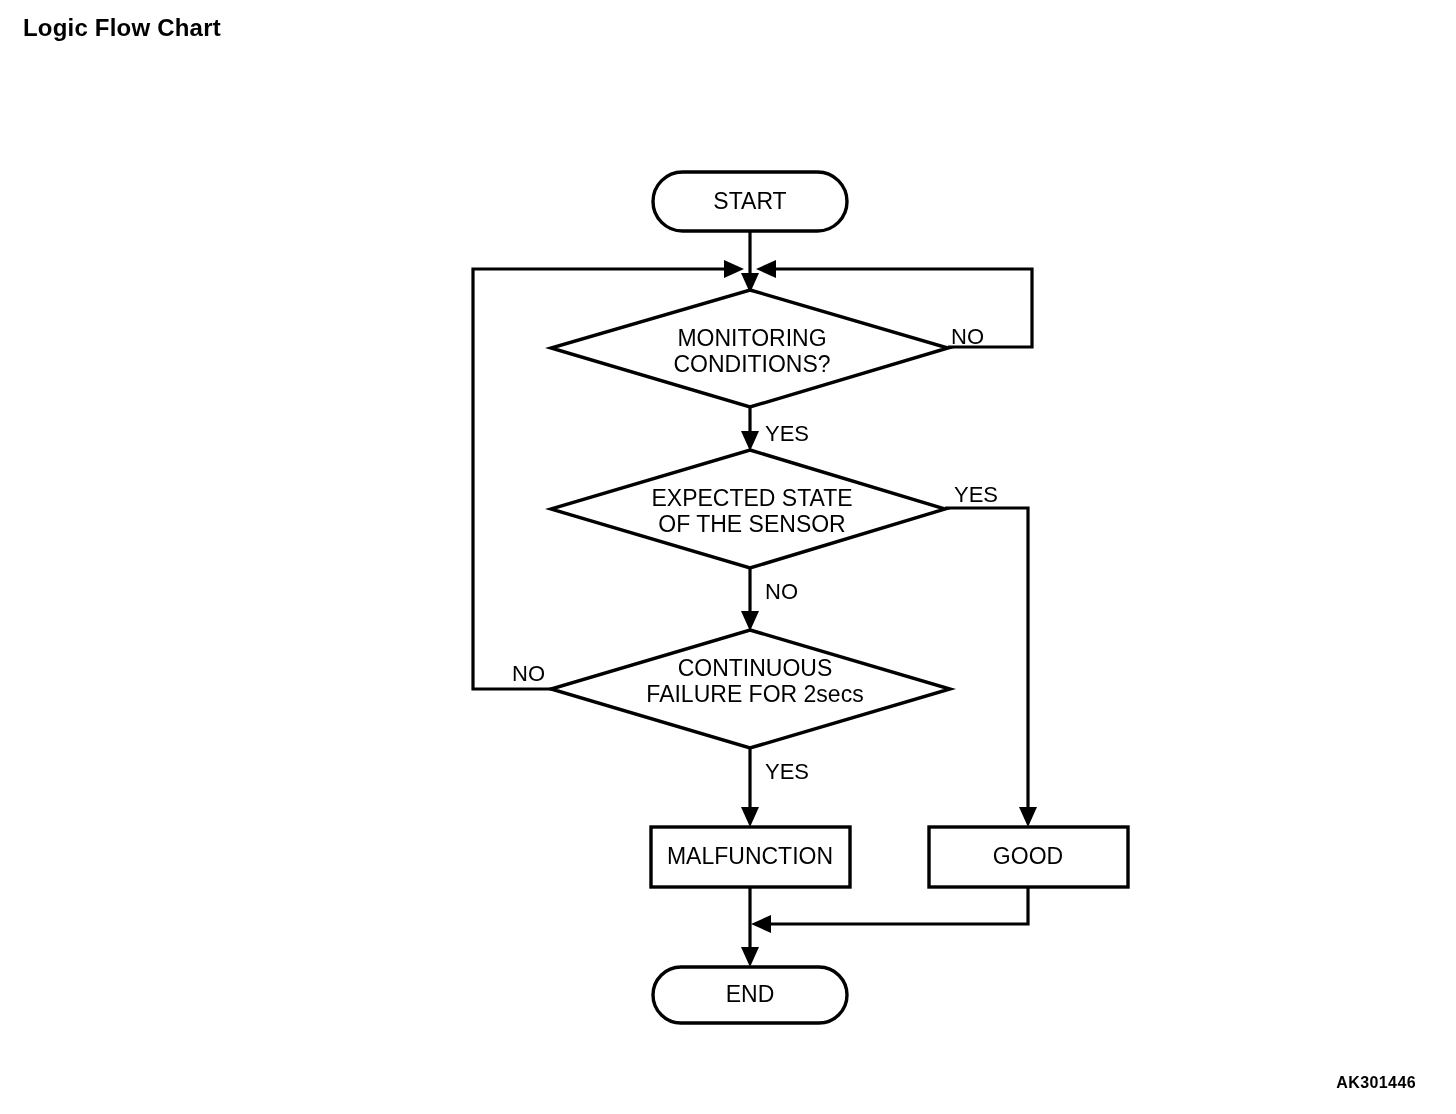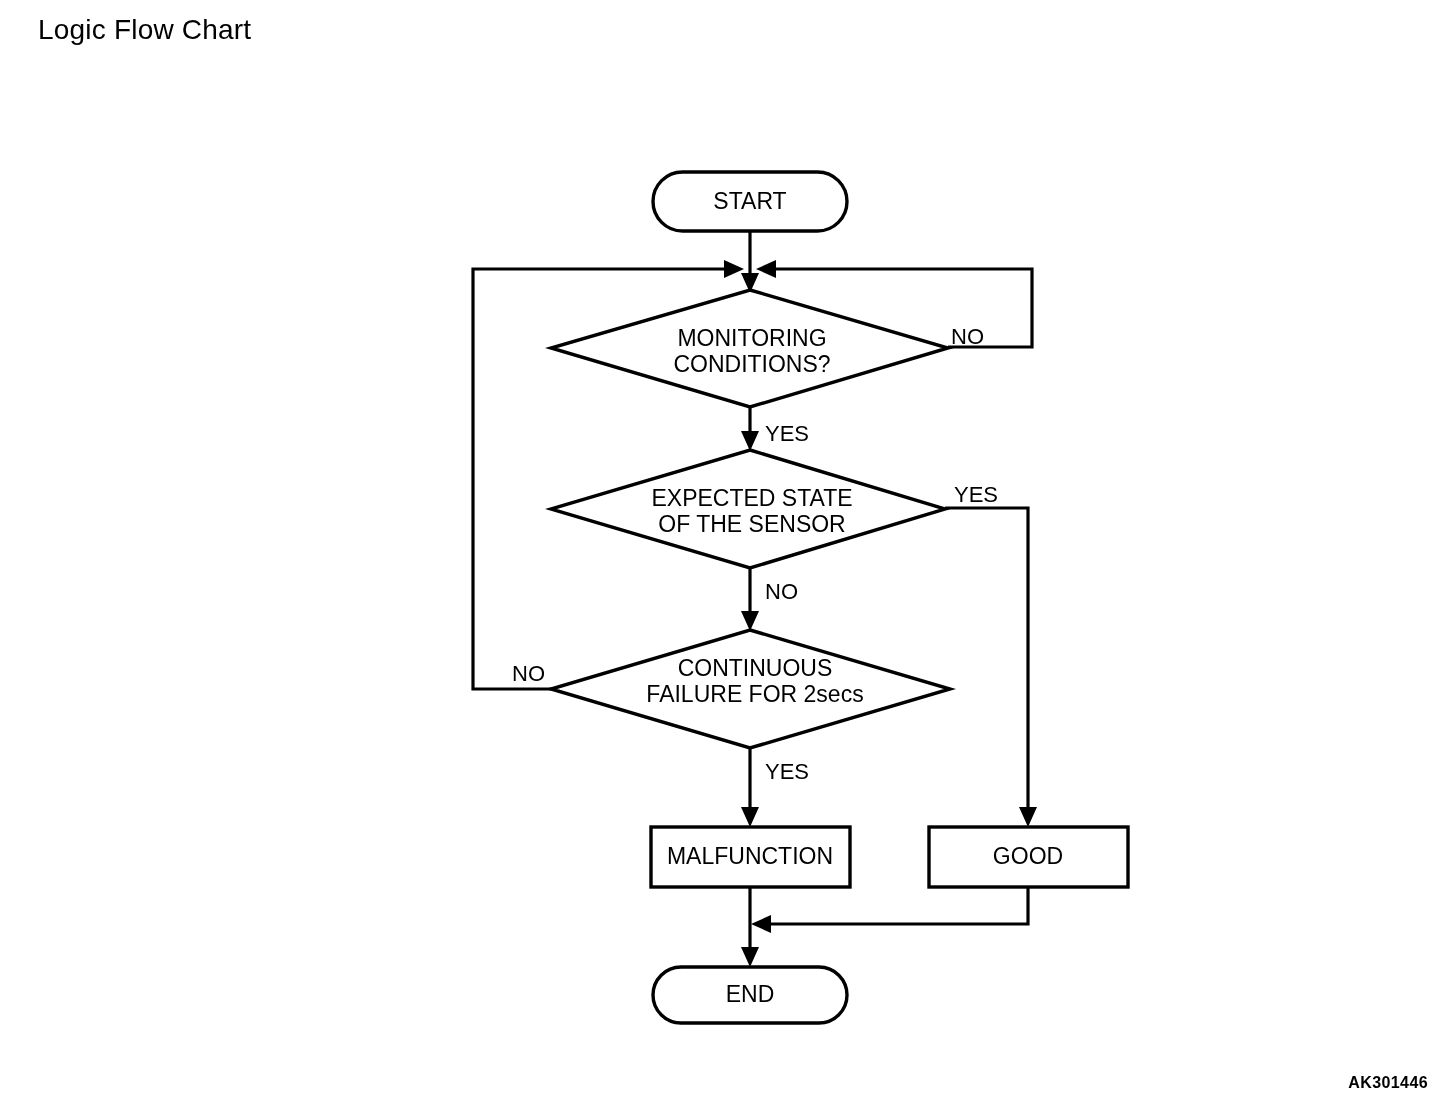--- a/index.html
+++ b/index.html
@@ -16,30 +16,30 @@
     overflow: hidden;
   }
   #page {
     position: relative;
     width: 1456px;
     height: 1114px;
     background: #ffffff;
   }
   #page-title {
     position: absolute;
-    left: 38px;
+    left: 23px;
     top: 14px;
-    font-size: 28px;
-    font-weight: normal;
+    font-size: 24px;
+    font-weight: bold;
     letter-spacing: 0.2px;
     white-space: nowrap;
   }
   #figure-code {
     position: absolute;
-    right: 28px;
+    right: 40px;
     bottom: 22px;
     font-size: 16px;
     font-weight: bold;
     letter-spacing: 0.4px;
     white-space: nowrap;
   }
   #flow-svg {
     position: absolute;
     left: 0;
     top: 0;

